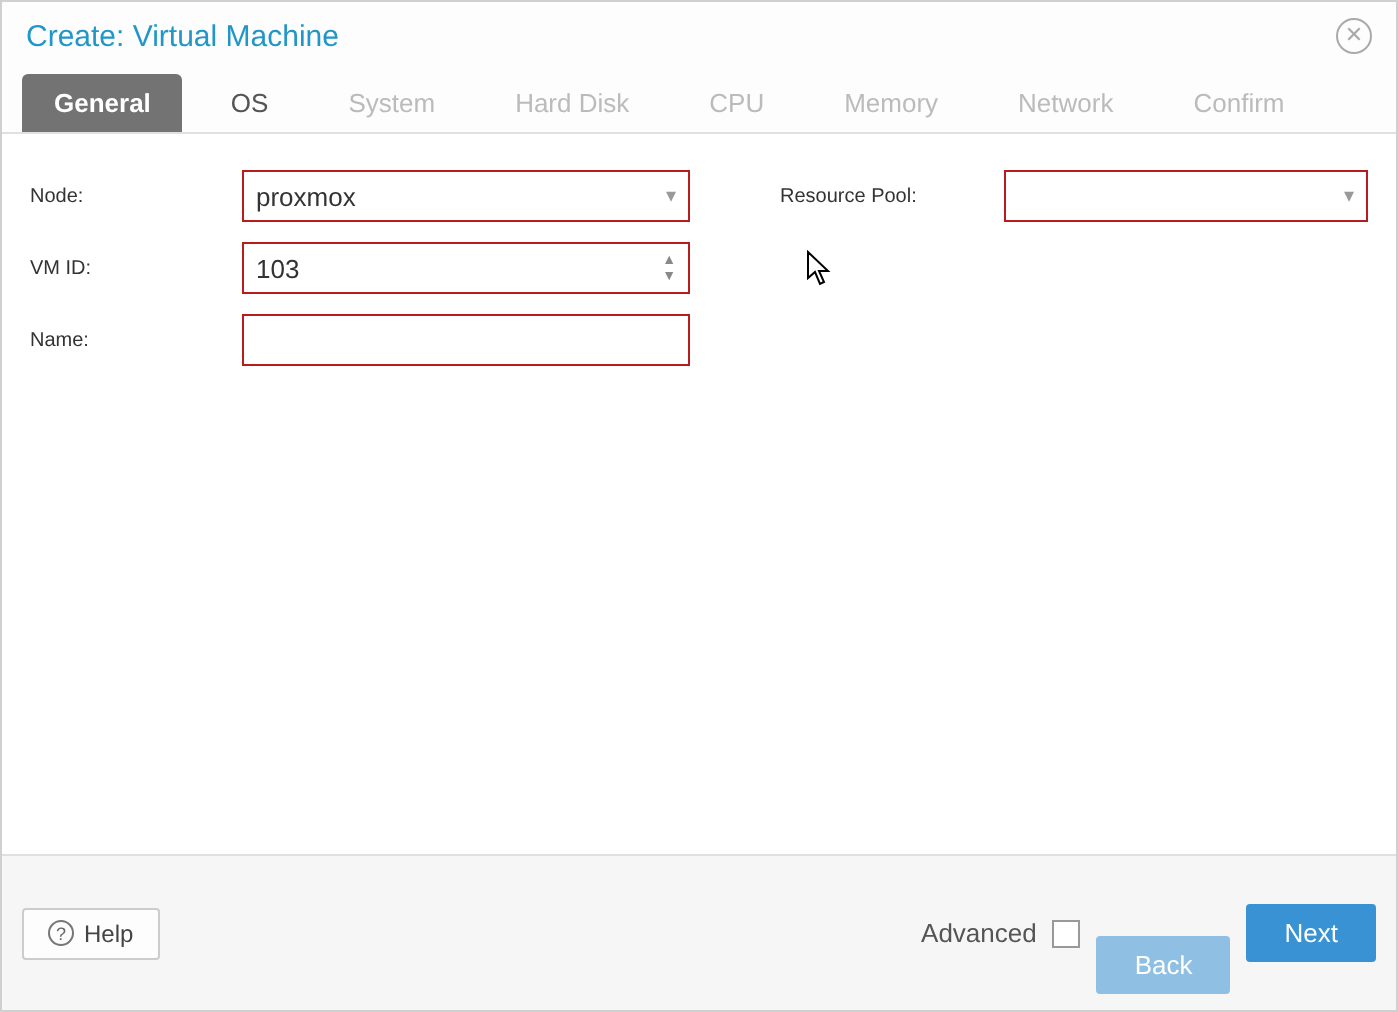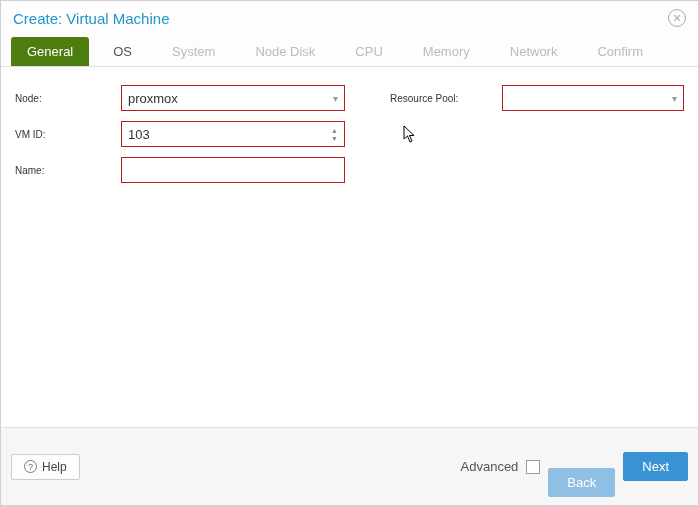--- a/index.html
+++ b/index.html
@@ -58,22 +58,23 @@
       background: #fdfdfd;
     }
     .tab {
       padding: 7px 16px;
       color: #bbb;
       font-size: 13px;
       cursor: pointer;
       border-radius: 3px 3px 0 0;
     }
     .tab.active {
-      background: #4d7c0f;
+      background: #737373;
       color: #fff;
+      font-weight: bold;
     }
     .tab.enabled {
       color: #555;
     }
     .content {
       flex: 1;
       padding: 18px 14px;
       display: flex;
       gap: 24px;
       background: #fff;
@@ -206,21 +207,21 @@
 
   <div class="title-bar">
     <div class="title">Create: Virtual Machine</div>
     <div class="close-btn">✕</div>
   </div>
 
   <div class="tabs">
     <div class="tab active">General</div>
     <div class="tab enabled">OS</div>
     <div class="tab">System</div>
-    <div class="tab">Node Disk</div>
+    <div class="tab">Hard Disk</div>
     <div class="tab">CPU</div>
     <div class="tab">Memory</div>
     <div class="tab">Network</div>
     <div class="tab">Confirm</div>
   </div>
 
   <div class="content">
     <div class="col col-left">
 
       <div class="form-row">

